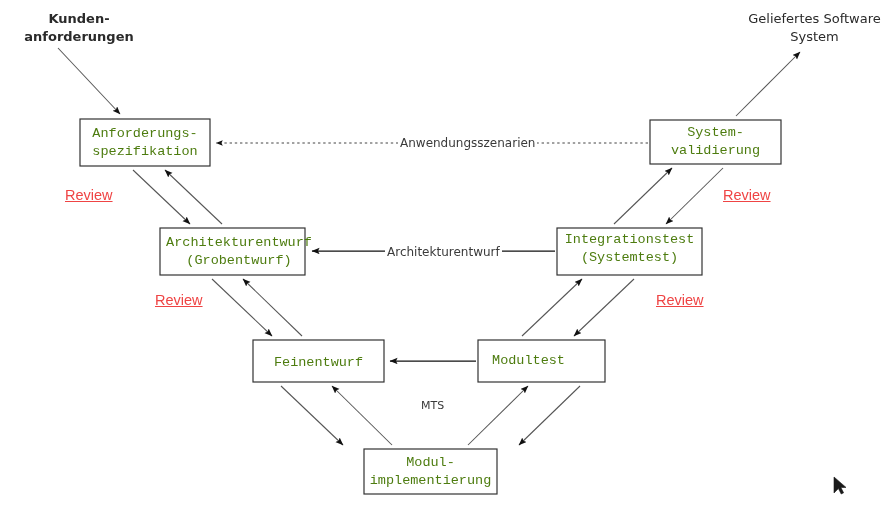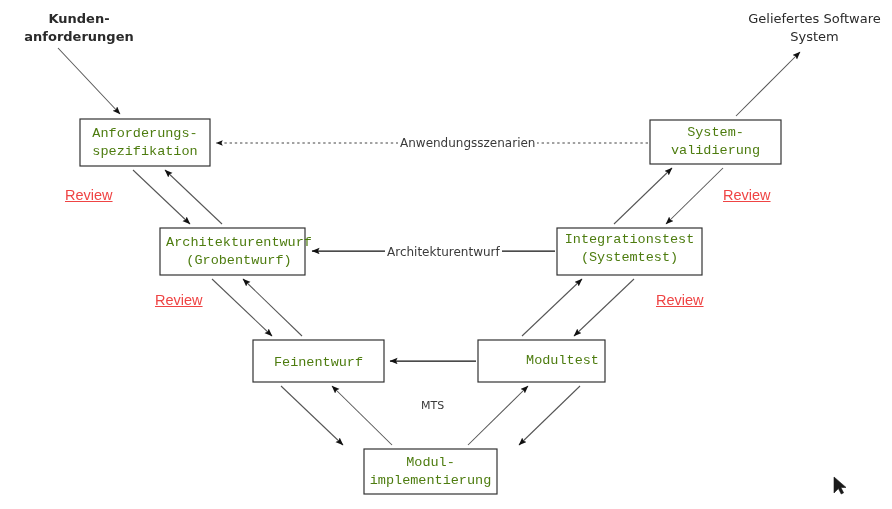--- a/index.html
+++ b/index.html
@@ -126,21 +126,21 @@
 
   <div class="boxlabel" style="left:253px;top:340px;width:131px;height:46px;text-align:right;">
     <span>Feinentwurf</span>
   </div>
 
   <div class="boxlabel" style="left:364px;top:449px;width:133px;height:45px;">
     <span>Modul-</span>
     <span>implementierung</span>
   </div>
 
-  <div class="boxlabel" style="left:498px;top:340px;width:129px;height:42px;">
+  <div class="boxlabel" style="left:464px;top:340px;width:129px;height:42px;">
     <span>Modultest</span>
   </div>
 
   <div class="boxlabel" style="left:557px;top:228px;width:145px;height:42px;">
     <span>Integrationstest</span>
     <span>(Systemtest)</span>
   </div>
 
   <div class="boxlabel" style="left:650px;top:120px;width:131px;height:44px;">
     <span>System-</span>

